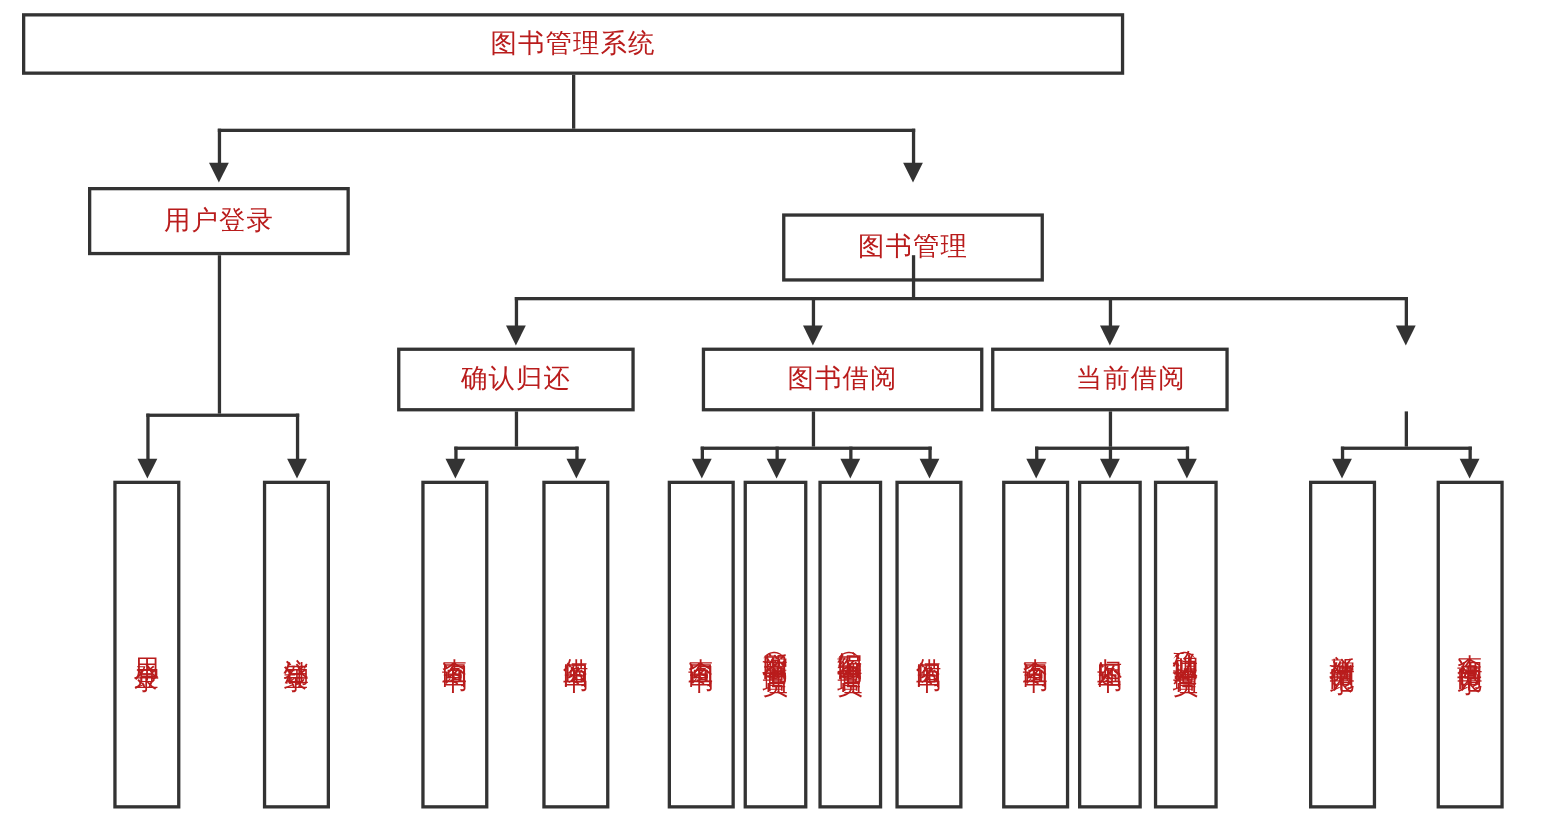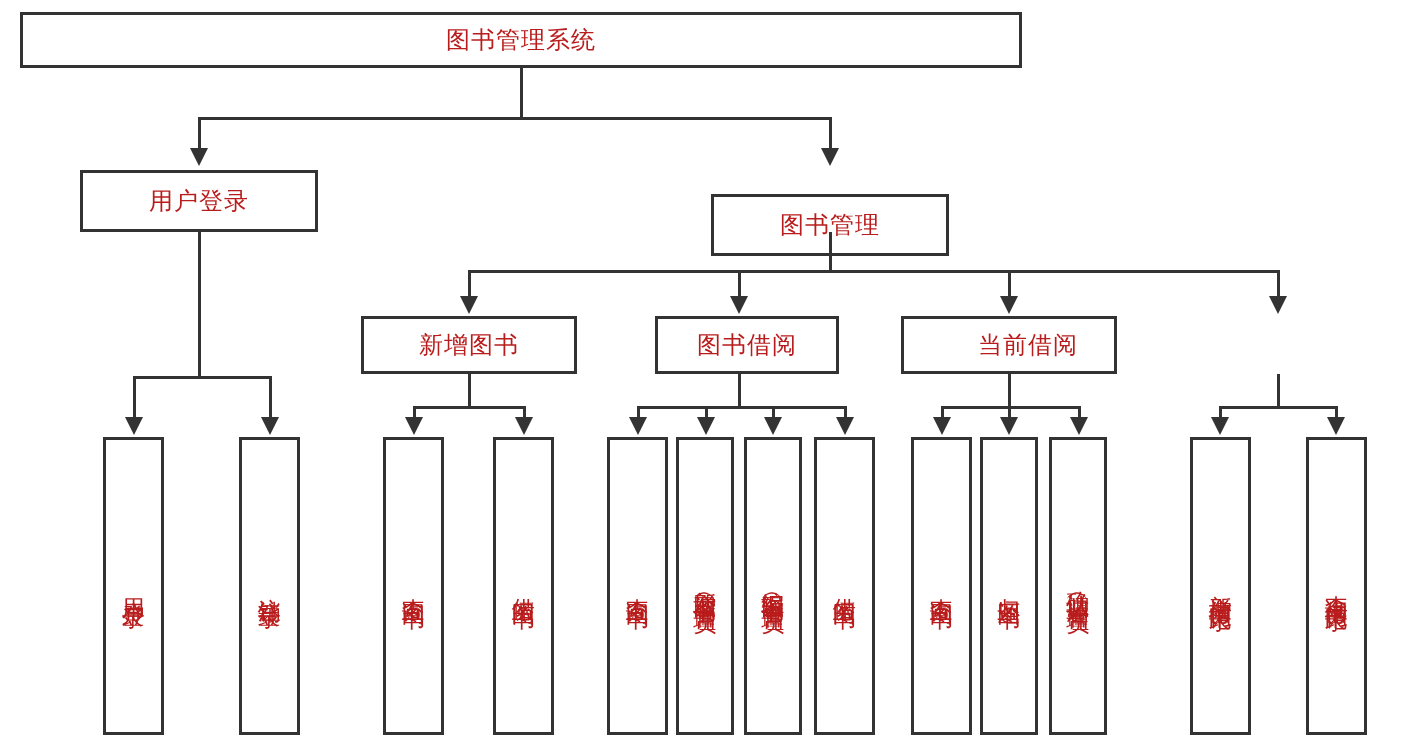--- a/index.html
+++ b/index.html
@@ -122,23 +122,23 @@
   <div class="vline" style="left:468px; top:270px; height:28px;"></div>
   <div class="arrow" style="left:460px; top:296px;"></div>
   <div class="vline" style="left:738px; top:270px; height:28px;"></div>
   <div class="arrow" style="left:730px; top:296px;"></div>
   <div class="vline" style="left:1008px; top:270px; height:28px;"></div>
   <div class="arrow" style="left:1000px; top:296px;"></div>
   <div class="vline" style="left:1277px; top:270px; height:28px;"></div>
   <div class="arrow" style="left:1269px; top:296px;"></div>
 
   <div class="node h" style="left:361px; top:316px; width:216px; height:58px;">
-    <span class="lbl">新增图书</span>
-  </div>
-  <div class="node h" style="left:655px; top:316px; width:184px; height:58px;font-family:Liberation Serif, serif;">
+    <span class="lbl">确认归还</span>
+  </div>
+  <div class="node h" style="left:638px; top:316px; width:256px; height:58px;font-family:Liberation Serif, serif;">
     <span class="lbl">图书借阅</span>
   </div>
   <div class="node h" style="left:901px; top:316px; width:216px; height:58px;padding-left:38px;">
     <span class="lbl">当前借阅</span>
   </div>
 
   <div class="vline" style="left:468px; top:374px; height:32px;"></div>
   <div class="hline" style="left:413px; top:406px; width:113px;"></div>
   <div class="vline" style="left:413px; top:406px; height:13px;"></div>
   <div class="arrow" style="left:405px; top:417px;"></div>

